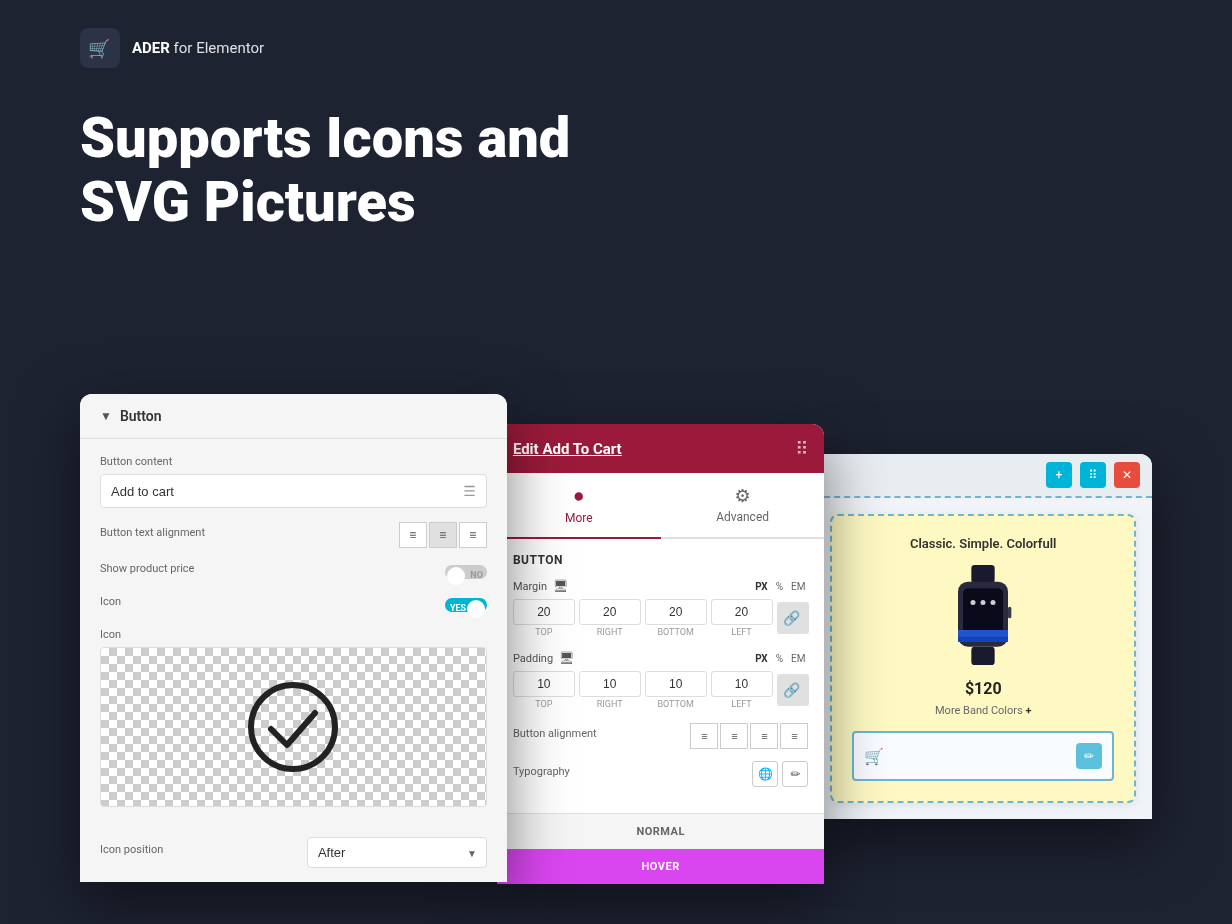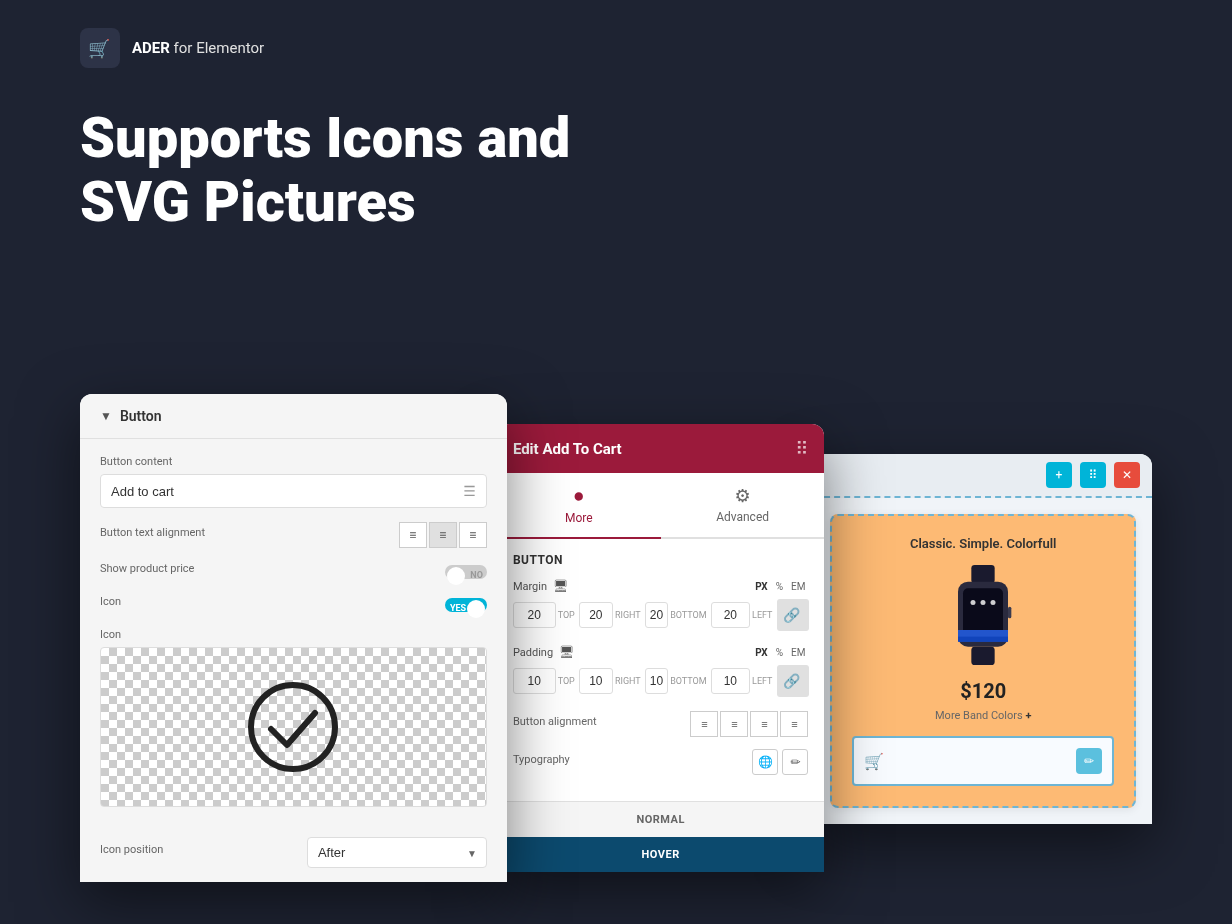--- a/index.html
+++ b/index.html
@@ -284,20 +284,21 @@
       background: #9b1a3b;
       padding: 14px 16px;
       display: flex;
       align-items: center;
       justify-content: space-between;
     }
     .edit-panel-title {
       font-size: 15px;
       font-weight: 700;
       color: #fff;
+      text-decoration: underline;
     }
     .dots-icon {
       color: rgba(255,255,255,0.7);
       font-size: 18px;
       cursor: pointer;
     }
 
     .edit-tabs {
       display: flex;
       border-bottom: 2px solid #e0e0e0;
@@ -379,21 +380,21 @@
     .unit-btn.active { color: #333; font-weight: 700; }
 
     .dimension-inputs {
       display: flex;
       gap: 4px;
       align-items: center;
     }
     .dim-input-wrap {
       flex: 1;
       display: flex;
-      flex-direction: row;
+      flex-direction: column;
       align-items: center;
       gap: 2px;
     }
     .dim-input {
       width: 100%;
       border: 1px solid #ddd;
       border-radius: 3px;
       padding: 5px 4px;
       font-size: 12px;
       text-align: center;
@@ -476,21 +477,21 @@
       text-align: center;
       font-size: 11px;
       font-weight: 700;
       cursor: pointer;
       color: #666;
       background: #f5f5f5;
       text-transform: uppercase;
       letter-spacing: 0.5px;
     }
     .bottom-tab.active {
-      background: #0c4a6e;
+      background: #d946ef;
       color: #fff;
     }
 
     
     .product-panel {
       width: 340px;
       background: #f0f4f8;
       border-radius: 12px 12px 0 0;
       overflow: hidden;
       box-shadow: 0 20px 60px rgba(0,0,0,0.5);
@@ -519,21 +520,21 @@
       justify-content: center;
       cursor: pointer;
       font-size: 12px;
       color: #fff;
     }
     .toolbar-btn.close {
       background: #e74c3c;
     }
 
     .product-card {
-      background: #fdba74;
+      background: #fef9c3;
       margin: 16px;
       border-radius: 8px;
       padding: 20px;
       box-shadow: 0 2px 8px rgba(0,0,0,0.08);
       border: 2px dashed #6eb5d4;
     }
 
     .product-tagline {
       font-size: 13px;
       font-weight: 600;
@@ -554,21 +555,21 @@
 
     .product-name {
       font-size: 12px;
       color: #444;
       text-align: center;
       margin-bottom: 8px;
       line-height: 1.4;
     }
 
     .product-price {
-      font-size: 20px;
+      font-size: 16px;
       font-weight: 700;
       color: #222;
       text-align: center;
       margin-bottom: 6px;
     }
 
     .product-variants {
       font-size: 11px;
       color: #666;
       text-align: center;

